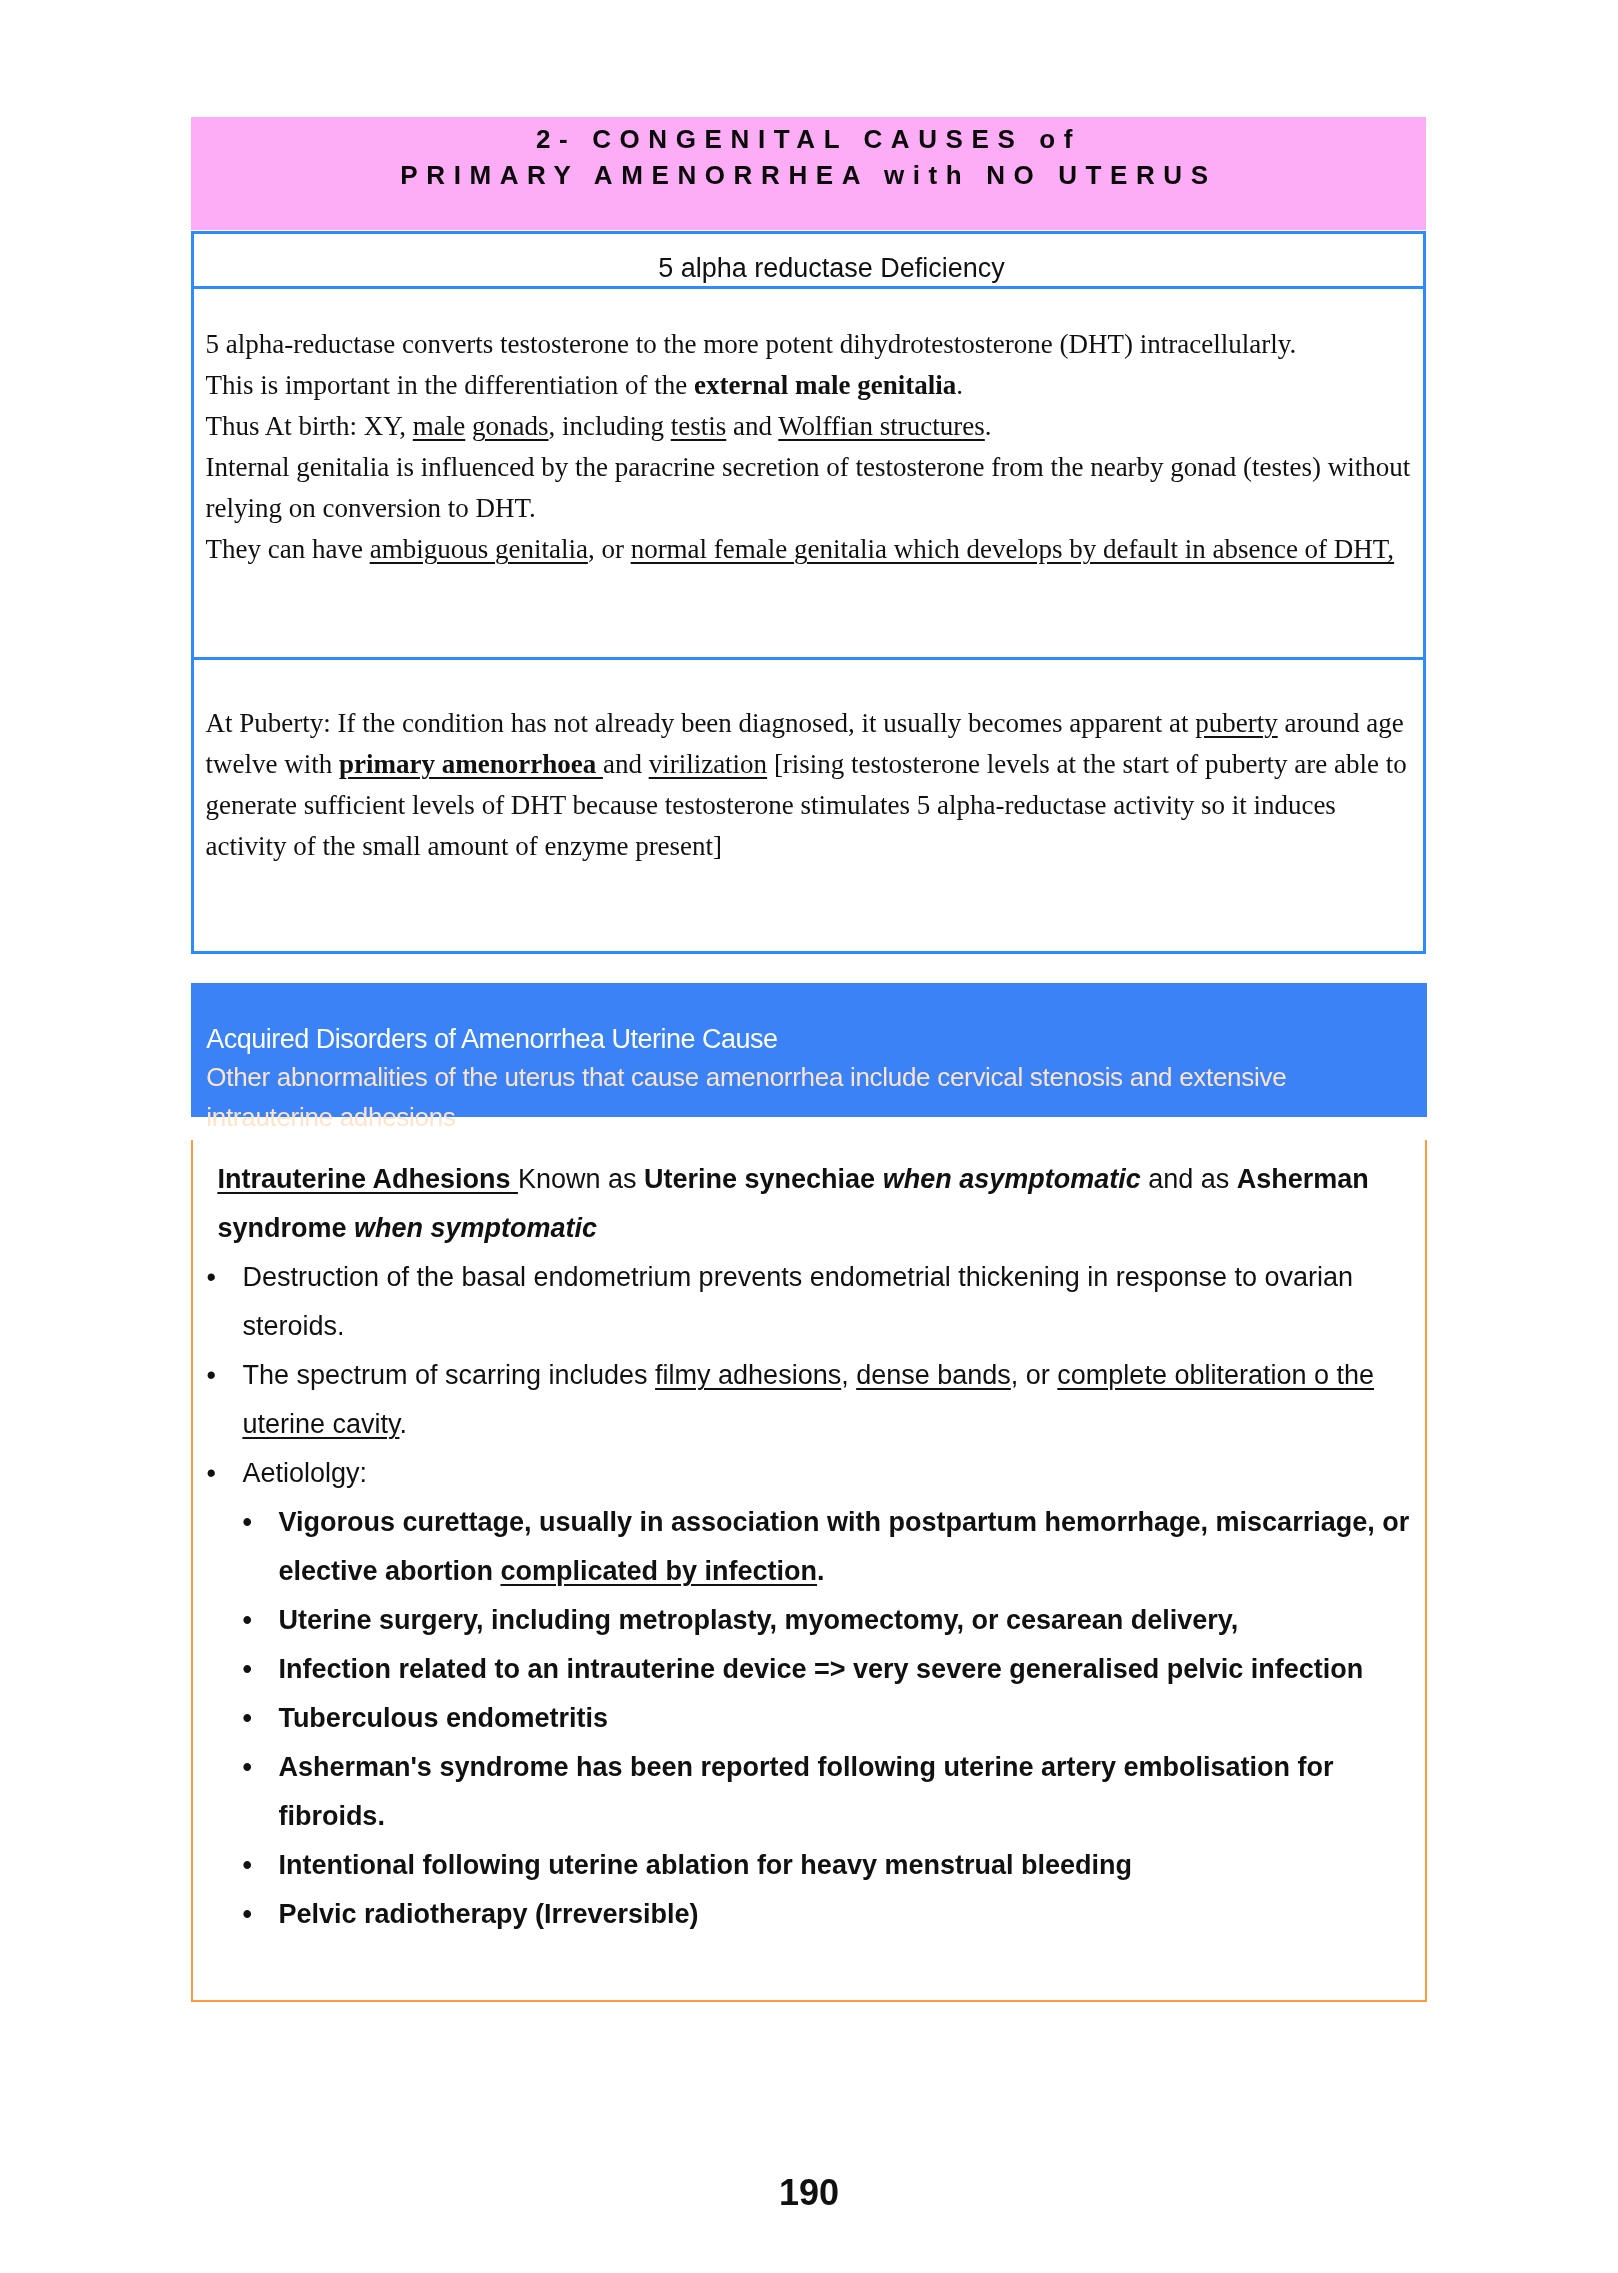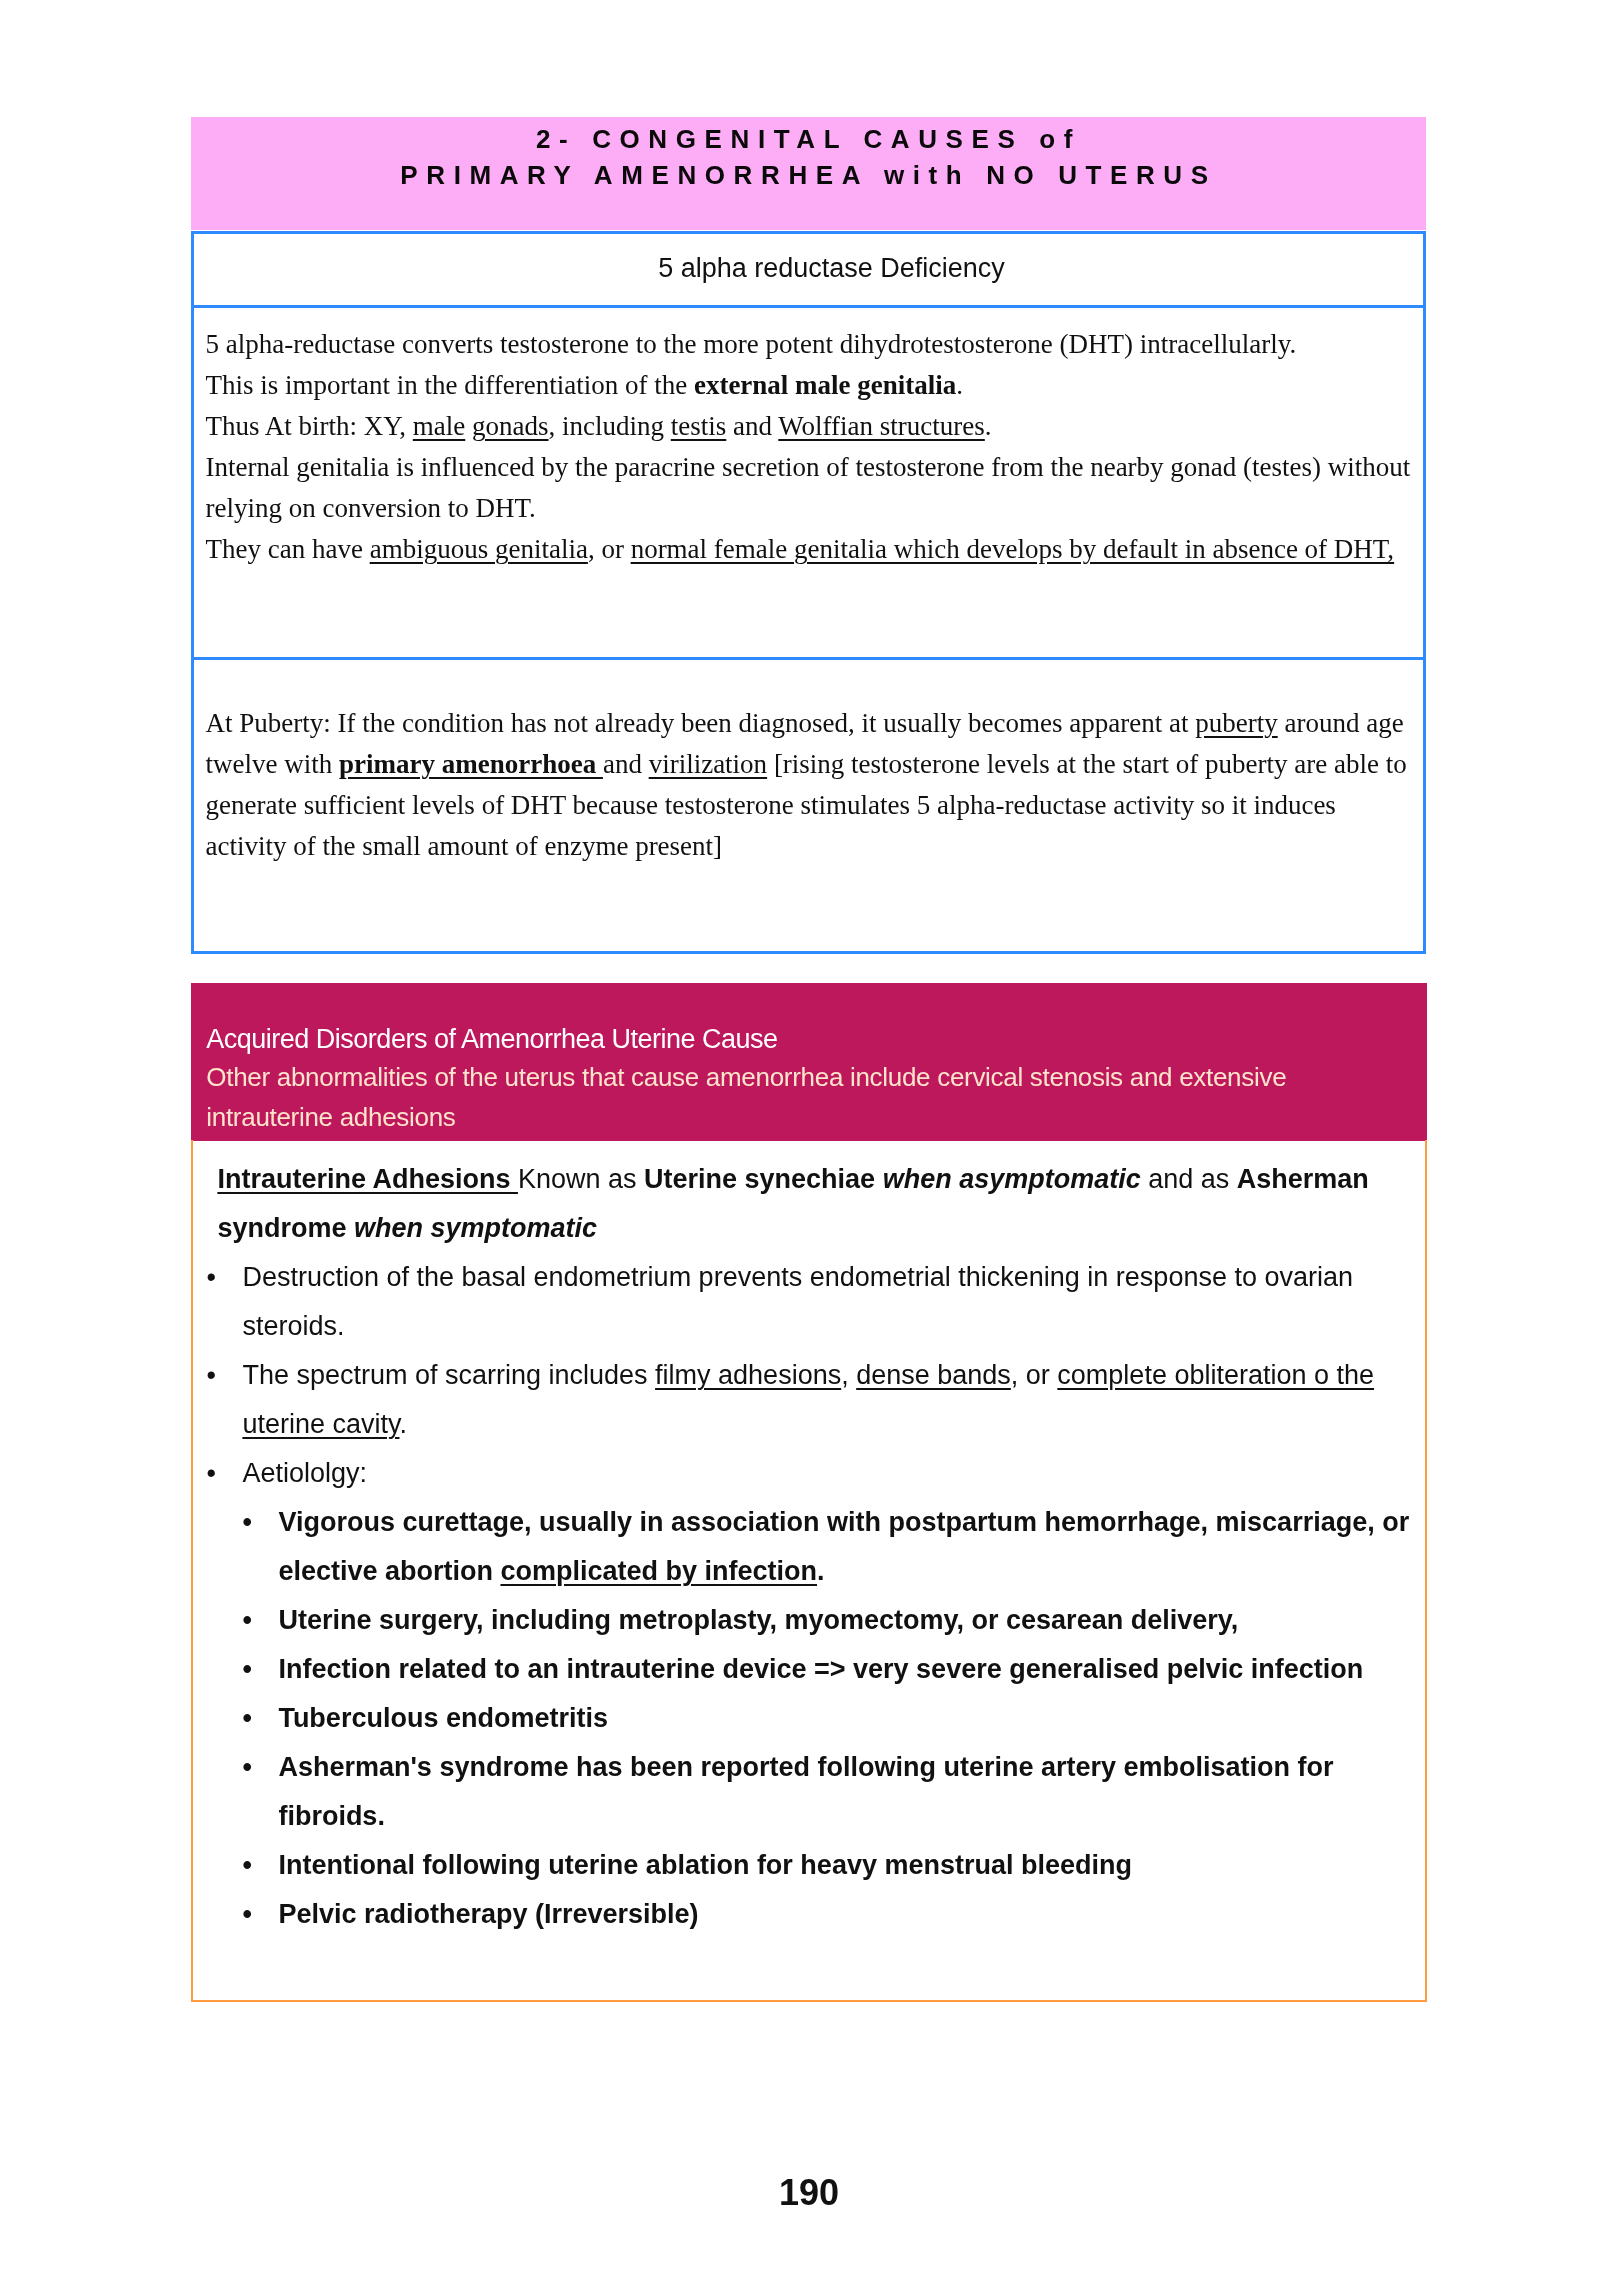--- a/index.html
+++ b/index.html
@@ -8,30 +8,30 @@
   .page { position: absolute; left: 0; top: 0; width: 1618px; height: 2273px; }
 
   .pink-header { position: absolute; left: 191px; top: 117px; width: 1235px; height: 113px;
                  background: #fdadf6; text-align: center; }
   .pink-header .line { font-weight: bold; font-size: 26px; letter-spacing: 8.6px; line-height: 36px; color: #0a0a0a; }
   .pink-header .line1 { padding-top: 4px; }
 
   .blue-box { position: absolute; left: 191px; top: 231px; width: 1235px; height: 723px;
               box-sizing: border-box; border: 3.8px solid #2e8bff; }
   .blue-row { position: absolute; left: 0; right: 0; box-sizing: border-box; }
-  .blue-row.r1 { top: 0; height: 74px; border-bottom: 3.8px solid #2e8bff; text-align: center;
+  .blue-row.r1 { top: 0; height: 55px; border-bottom: 3.8px solid #2e8bff; text-align: center;
                  font-size: 27px; line-height: 69px; padding-left: 46px; }
   .blue-row.r2 { top: 69px; height: 357px; border-bottom: 3.8px solid #2e8bff; padding: 21px 11.5px 0 11.5px; }
   .blue-row.r3 { top: 425px; height: 290px; padding: 44px 11.5px 0 11.5px; }
   .para { font-size: 27px; line-height: 41px; }
   .para p { margin: 0; font-family: Liberation Serif, serif; }
   u { text-decoration-thickness: 1.9px; text-underline-offset: 3.8px; }
 
-  .orange-header { position: absolute; left: 191px; top: 983px; width: 1236px; height: 158px;
-                   background: #be185d; box-sizing: border-box; padding: 38px 15.3px 0 15.3px; color: #fff6ee; }
+  .orange-header { position: absolute; left: 191px; top: 983px; width: 1236px; height: 134px;
+                   background: #3b82f6; box-sizing: border-box; padding: 38px 15.3px 0 15.3px; color: #fff6ee; }
   .orange-header .oh-title { font-size: 27px; line-height: 36px; color: #ffffff; letter-spacing: -0.5px; }
   .orange-header .oh-sub { font-size: 26px; line-height: 40px; color: #ffe4cc; letter-spacing: -0.3px; }
 
   .orange-body { position: absolute; left: 191px; top: 1140px; width: 1236px; height: 862px;
                  box-sizing: border-box; border: 2.9px solid #ff9a40; border-top: none; padding: 15.3px 13.4px 0 13.4px; }
   .ob-text { font-size: 27px; line-height: 49px; margin-left: 11px; }
   .ob-text p { margin: 0; }
   ul.lvl1 { list-style: none; margin: 0; padding: 0; }
   ul.lvl1 > li { position: relative; padding-left: 36px; font-size: 27px; line-height: 49px; }
   ul.lvl1 > li::before { content: "\2022"; position: absolute; left: 0; top: 0; }

